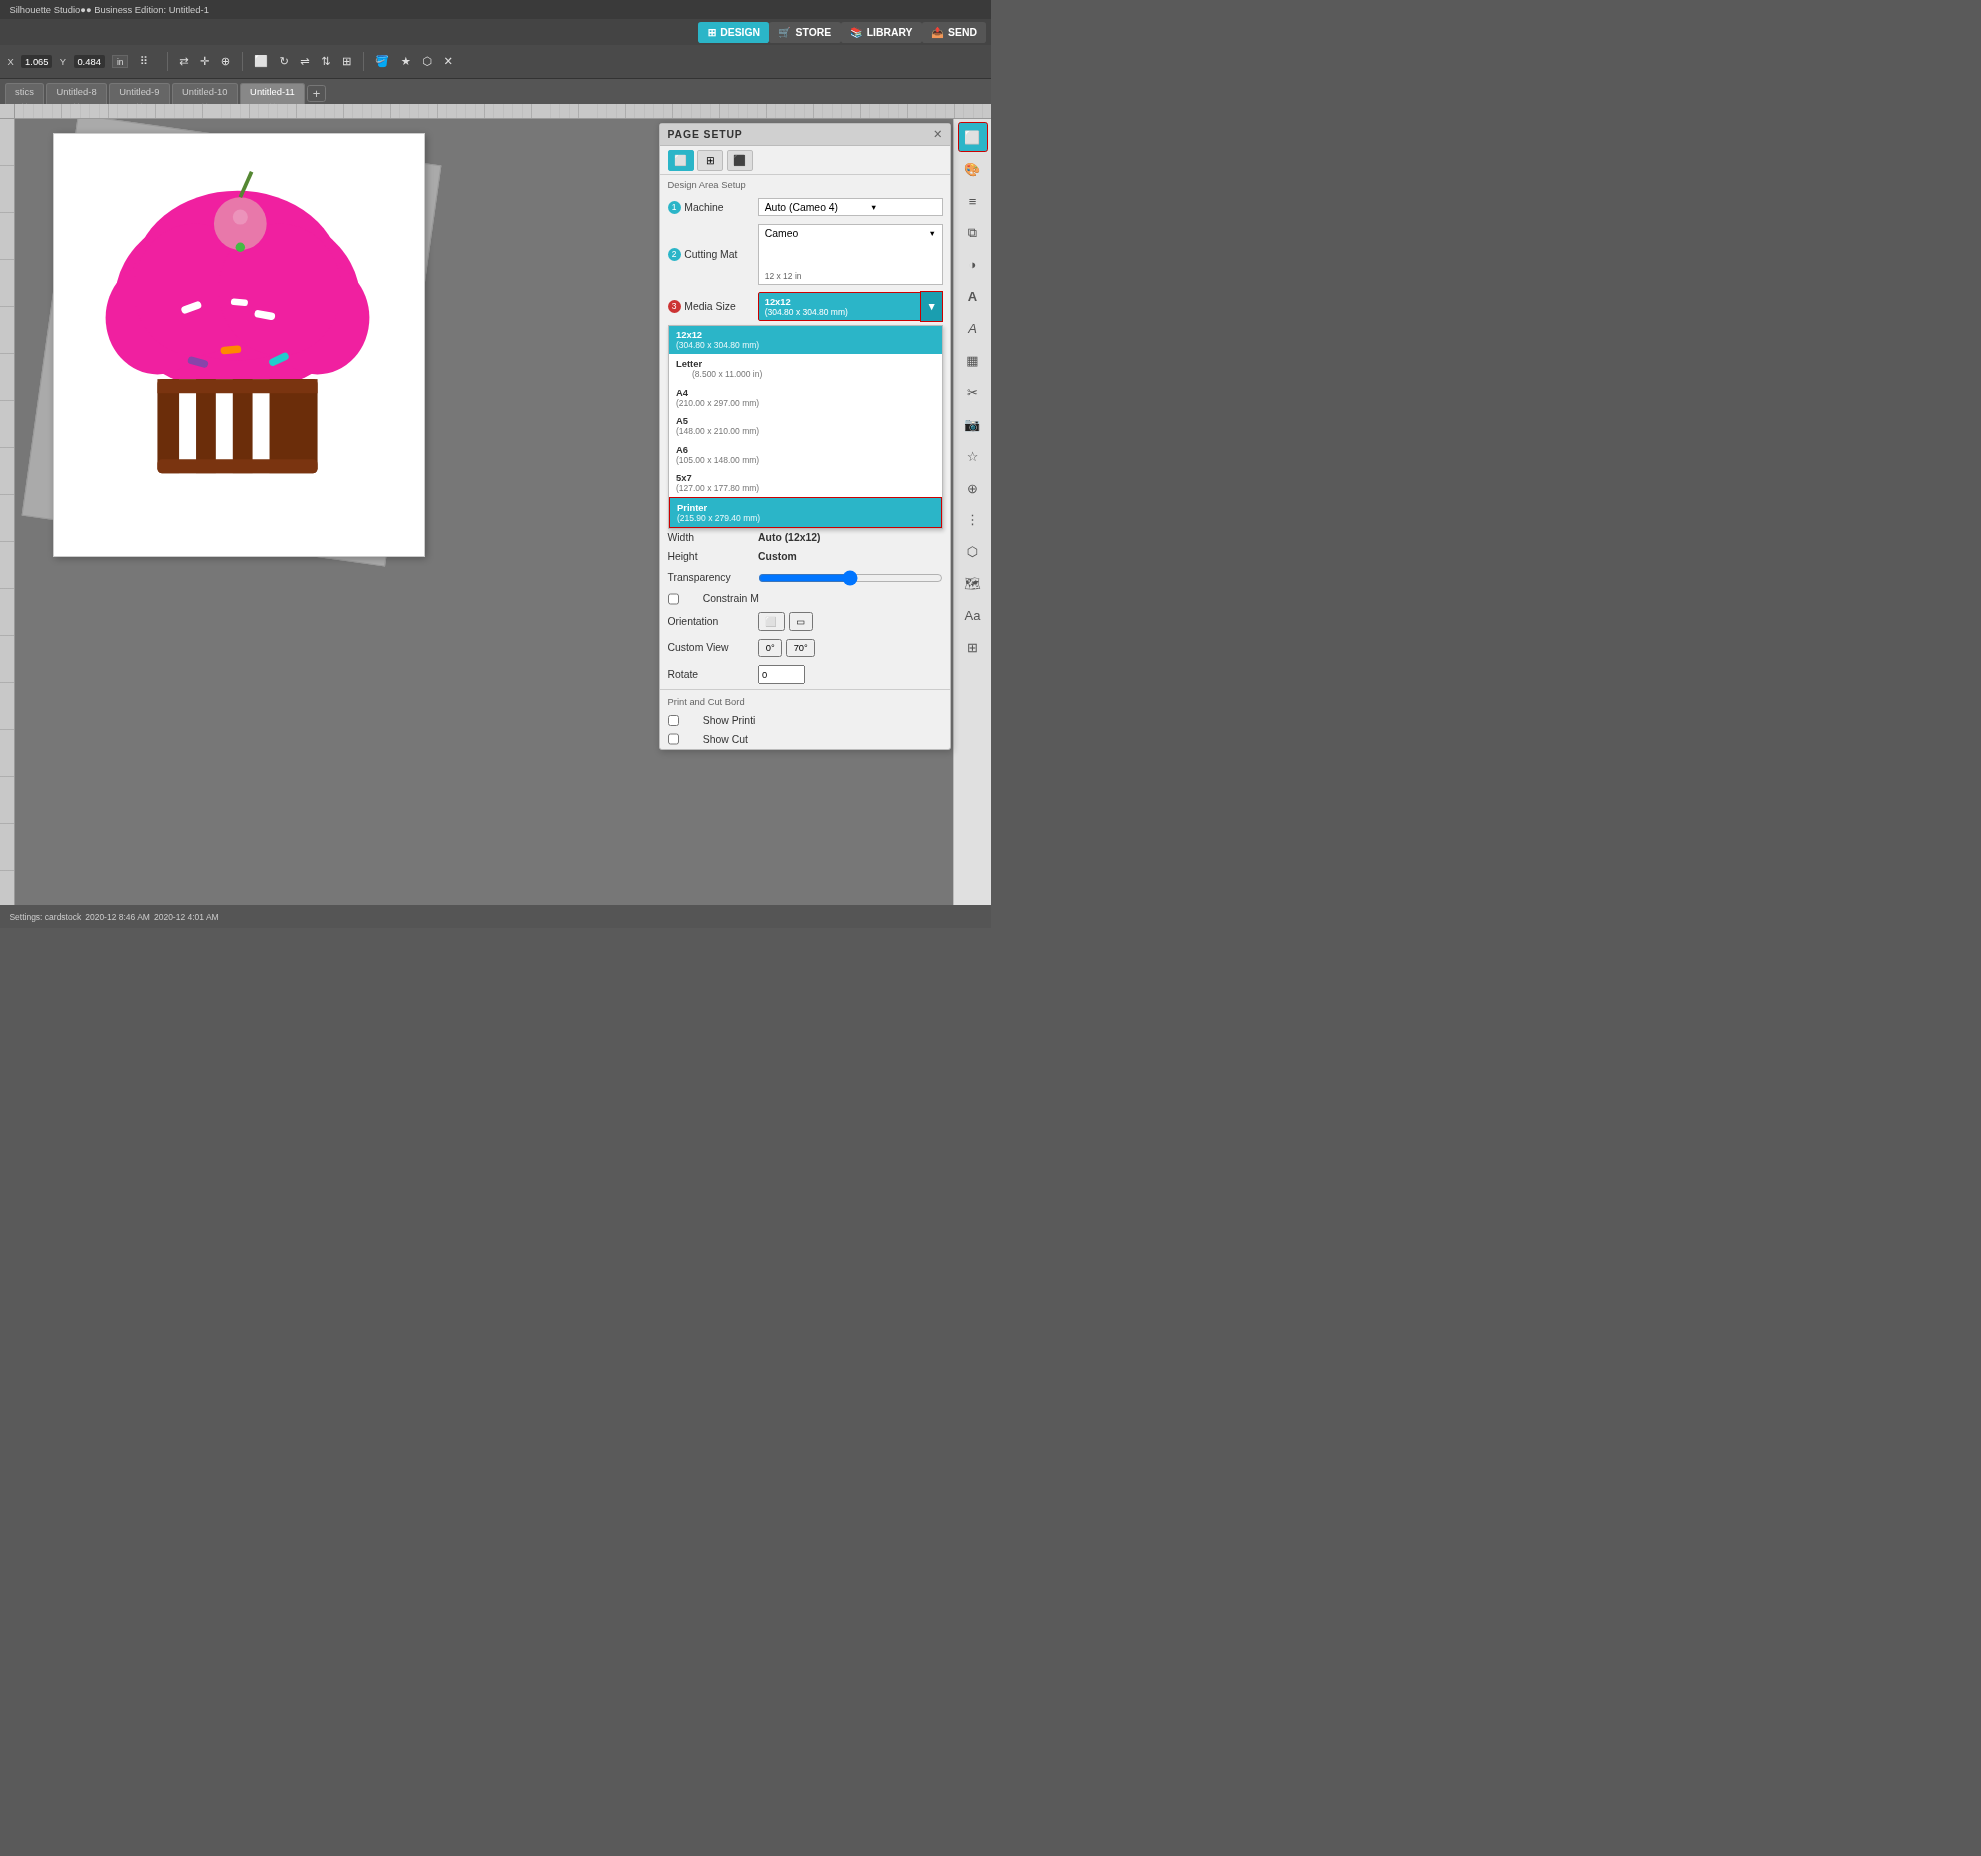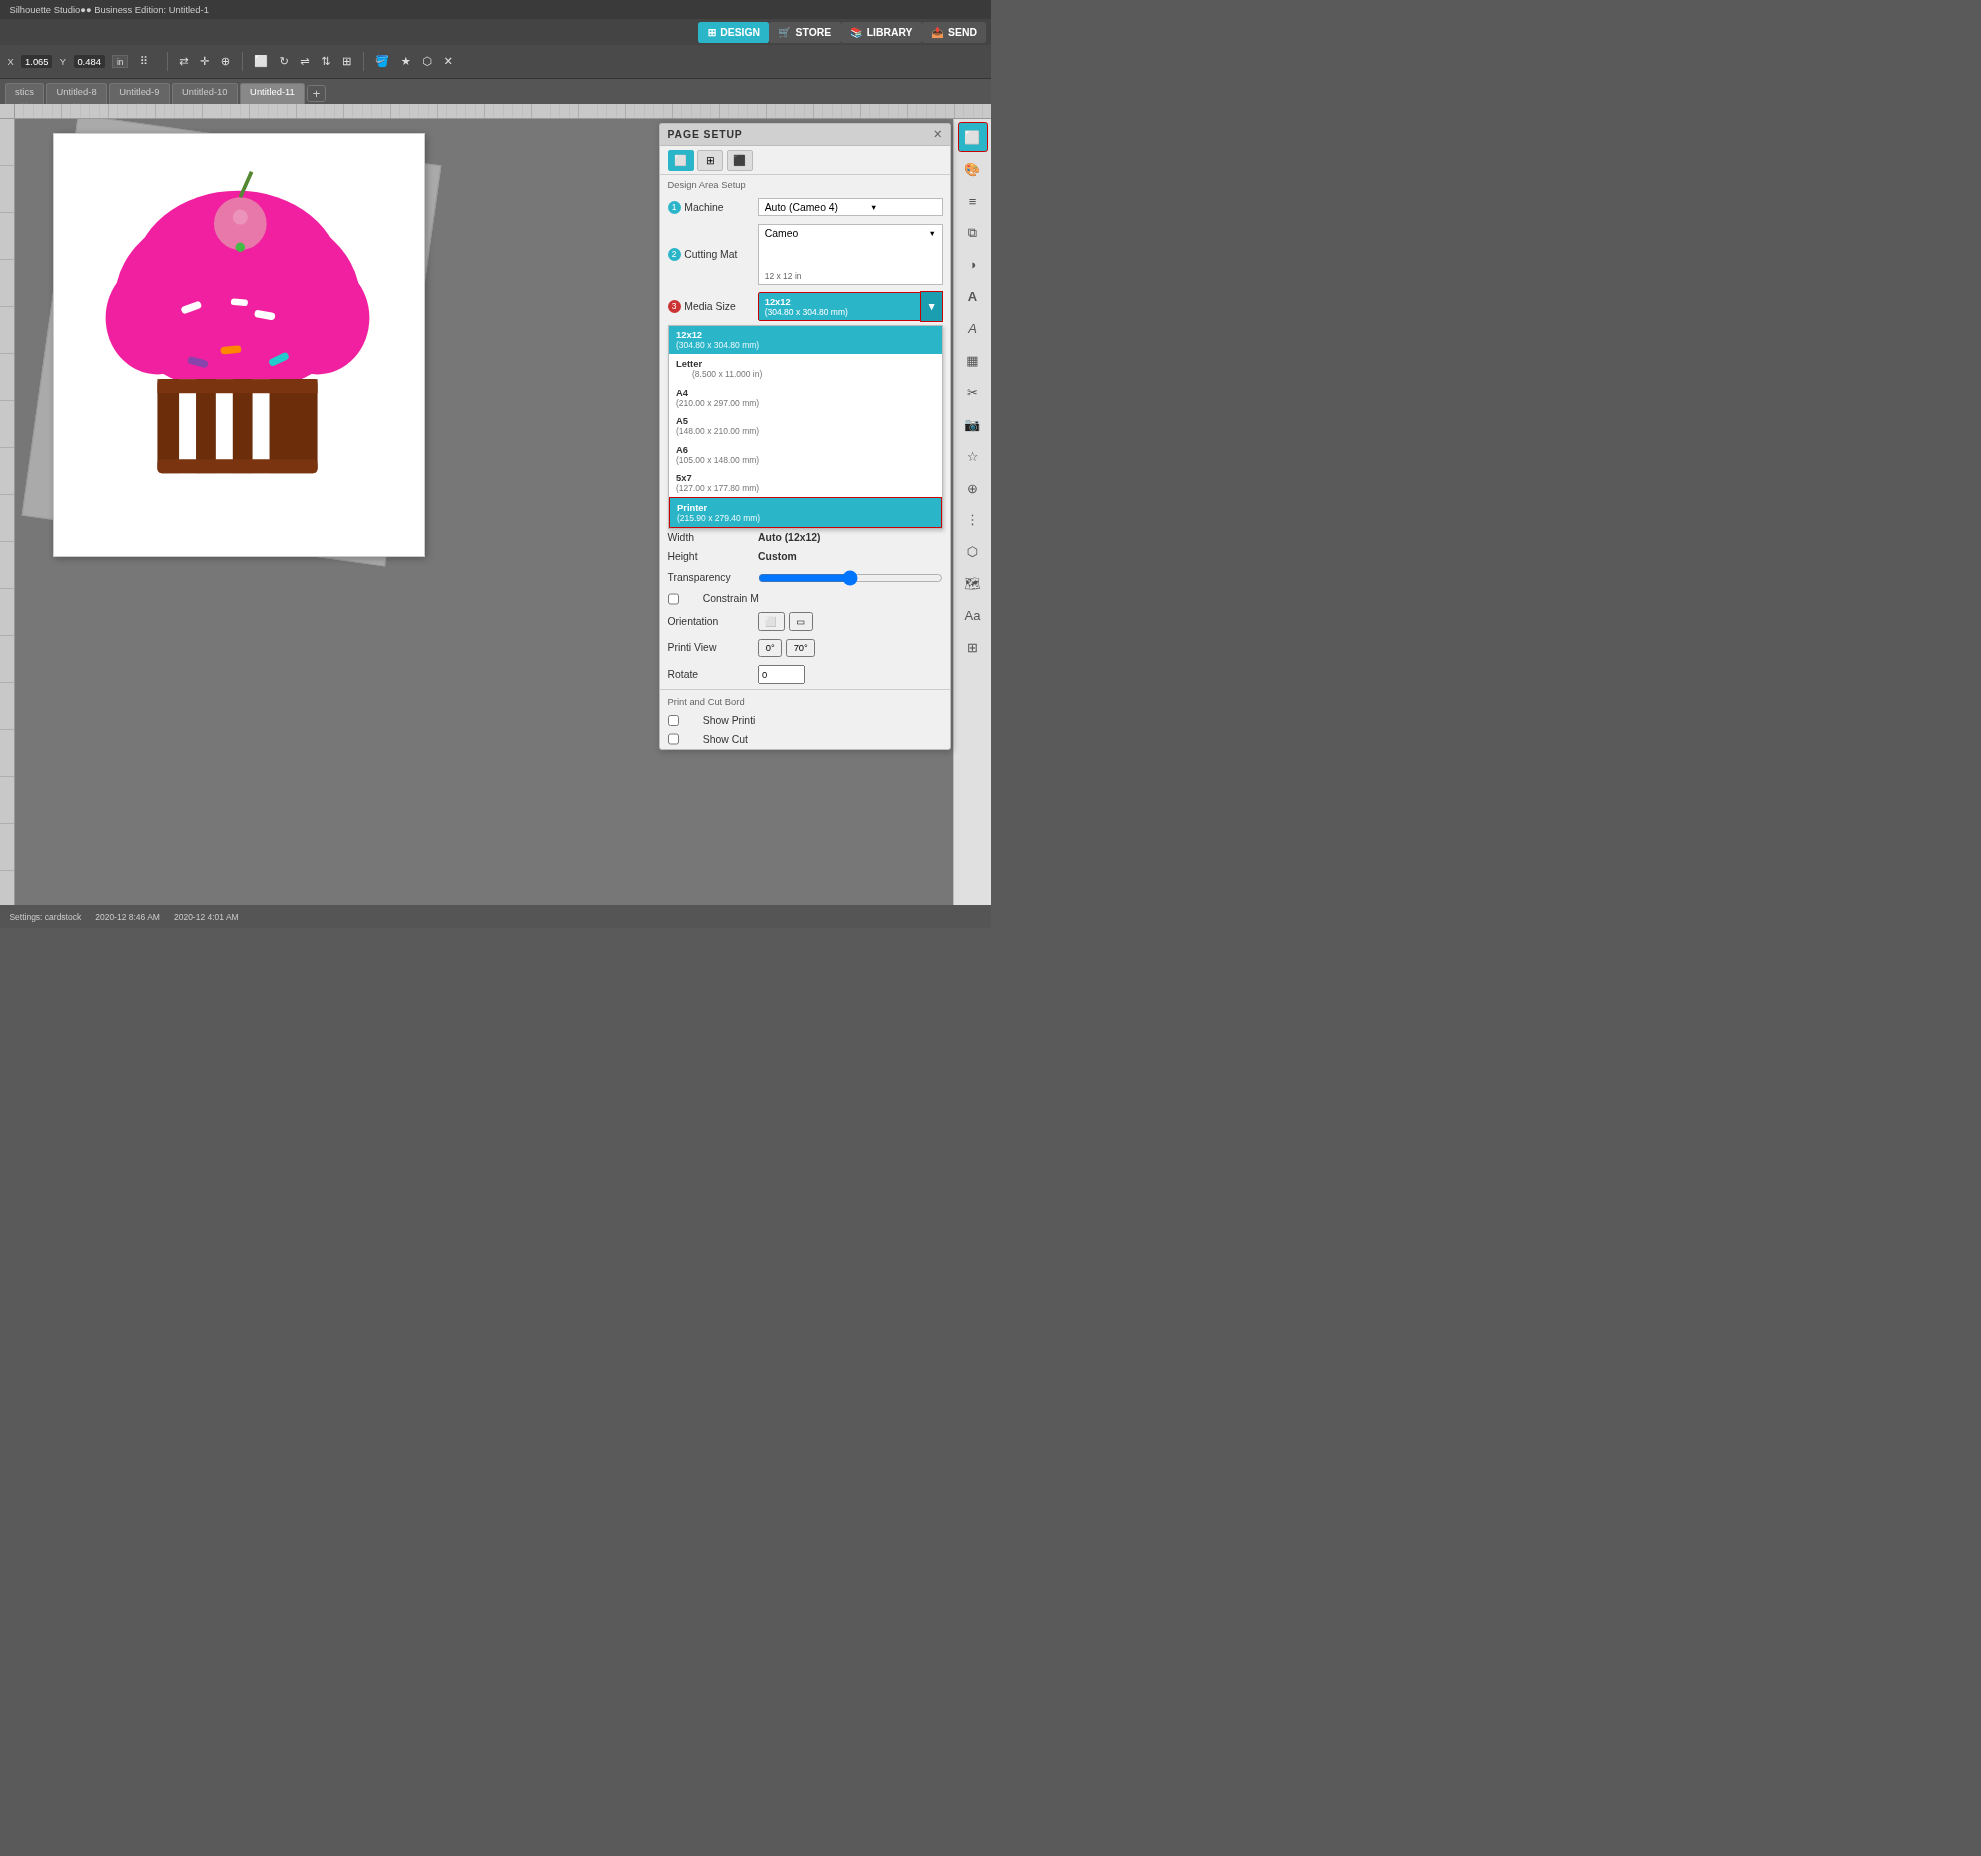--- a/index.html
+++ b/index.html
@@ -373,21 +373,21 @@
 
     
     .status-bar {
       height: 22.6px;
       background: #555;
       display: flex;
       align-items: center;
       padding: 0 9.4px;
       color: #ccc;
       font-size: 8.5px;
-      gap: 14px;
+      gap: 4px;
     }
 
     .panel-divider {
       height: 0.9px;
       background: #ccc;
       margin: 1.9px 0;
     }
   </style>
 </head>
 <body>
@@ -643,21 +643,21 @@
         <span>Orientation</span>
       </div>
       <div style="display:flex;gap:3.8px;">
         <button style="padding:1.9px 5.6px;font-size:9.4px;cursor:pointer;">⬜</button>
         <button style="padding:1.9px 5.6px;font-size:9.4px;cursor:pointer;">▭</button>
       </div>
     </div>
 
     <div class="panel-row">
       <div class="panel-row-label">
-        <span>Printi View</span>
+        <span>Custom View</span>
       </div>
       <div style="display:flex;gap:3.8px;">
         <button style="padding:1.9px 5.6px;font-size:9.4px;cursor:pointer;">0°</button>
         <button style="padding:1.9px 5.6px;font-size:9.4px;cursor:pointer;">70°</button>
       </div>
     </div>
 
     <div class="panel-row">
       <div class="panel-row-label">
         <span>Rotate</span>

